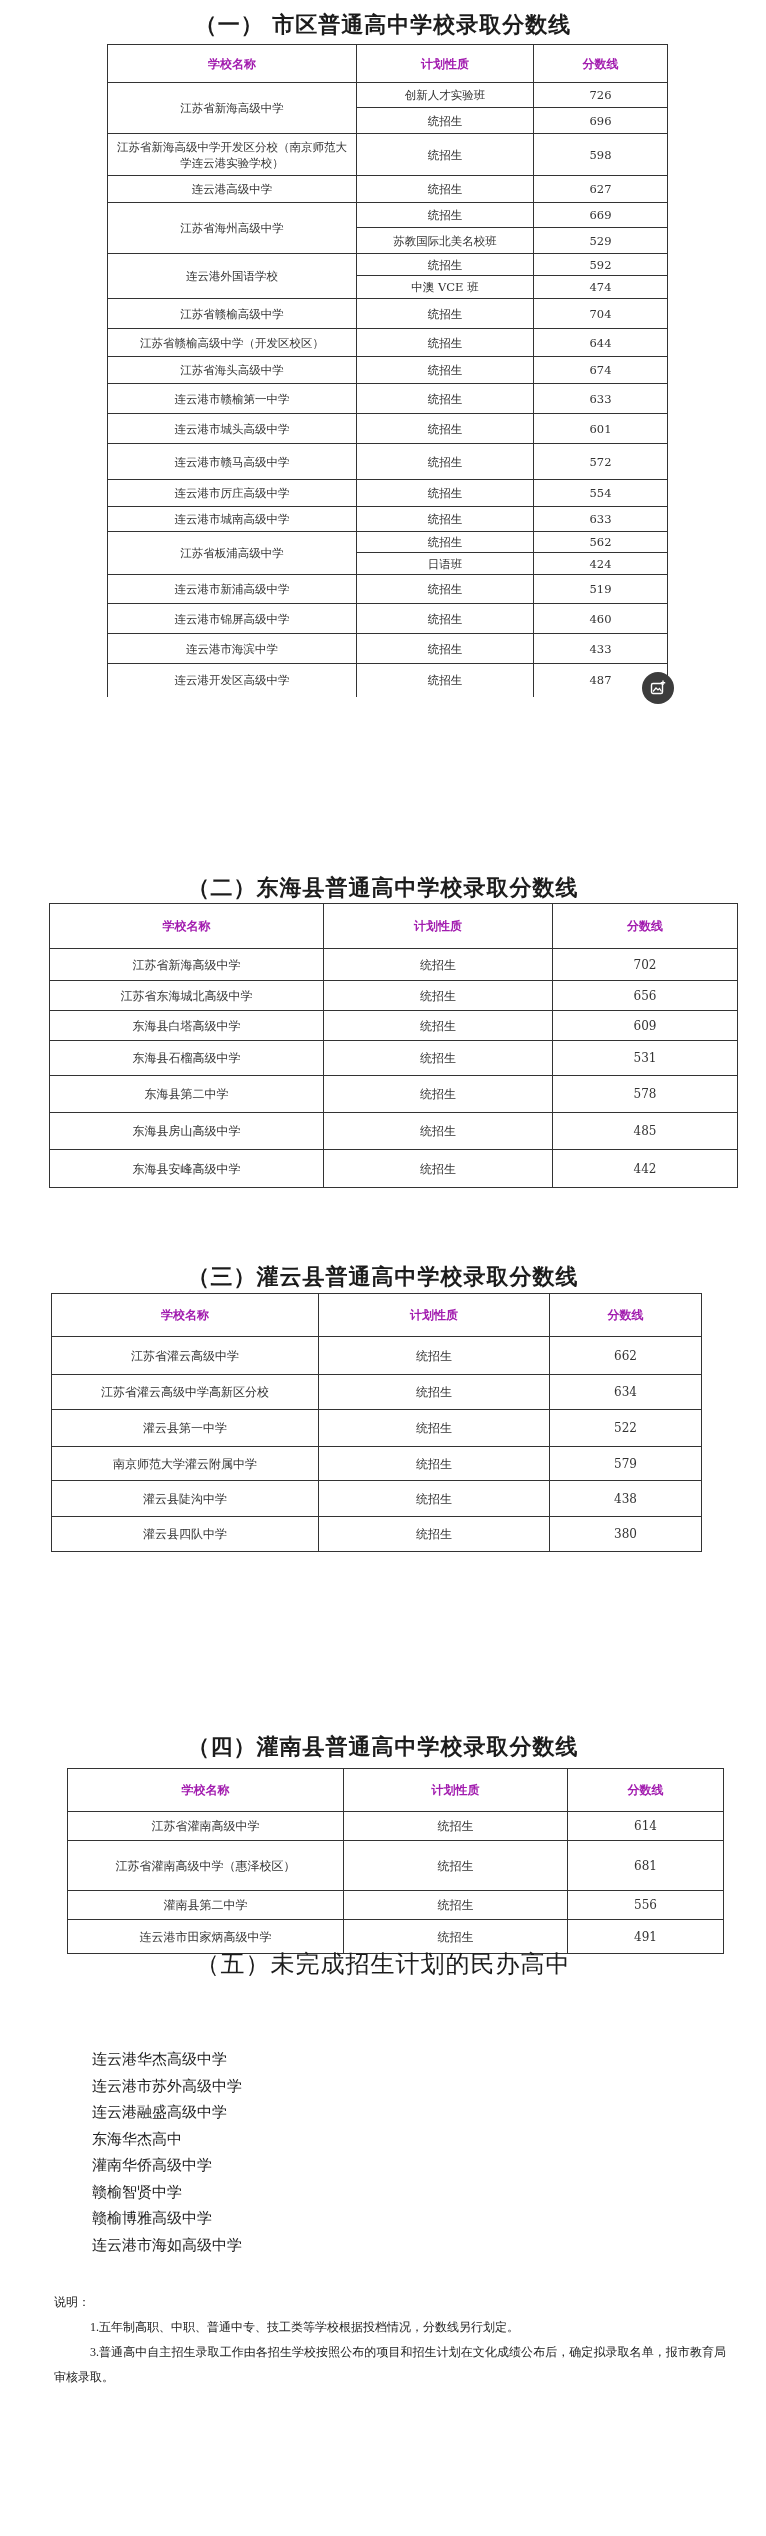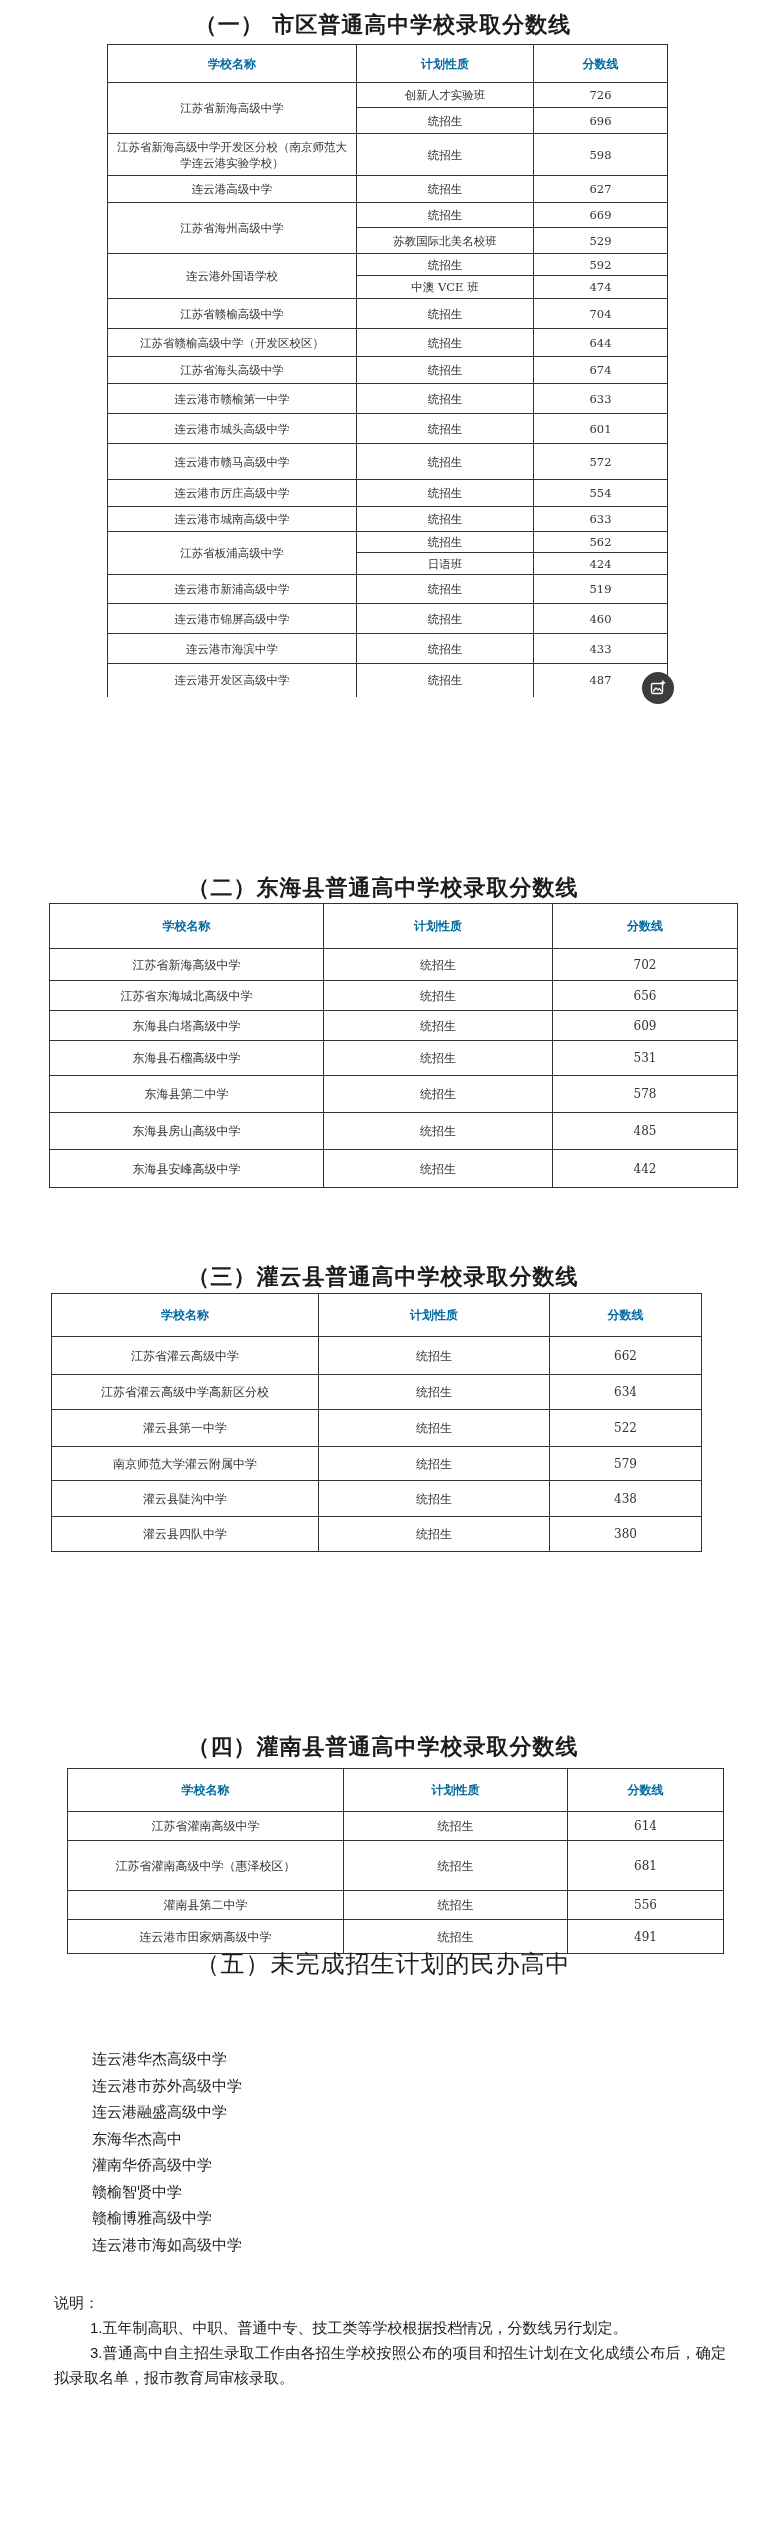--- a/index.html
+++ b/index.html
@@ -13,35 +13,35 @@
     }
     table.score {
       position: absolute; border-collapse: collapse; table-layout: fixed;
       font-family: "DejaVu Serif", "Liberation Serif", serif;
       font-size: 12px; color: #333;
     }
     table.score td, table.score th {
       border: 1.5px solid #333; text-align: center; vertical-align: middle;
       padding: 0 4px; line-height: 16px;
     }
-    table.score th { font-weight: bold; font-size: 12px; color: #0369a1; font-family: "DejaVu Sans", sans-serif; }
+    table.score th { font-weight: bold; font-size: 12px; color: #a21caf; font-family: "DejaVu Sans", sans-serif; }
     .t1 td, .t1 th { font-size: 11.5px; }
     .cut-bottom { border-bottom: none !important; }
     .float-icon {
       position: absolute; left: 642px; top: 672px; width: 32px; height: 32px;
       border-radius: 50%; background: #3c3c3c; display: flex; align-items: center; justify-content: center;
     }
     .list {
       position: absolute; left: 92px; top: 2046px;
       font-family: "DejaVu Serif", "Liberation Serif", serif; font-size: 15px; color: #222;
     }
     .list div { height: 26.5px; line-height: 26.5px; }
     .notes {
       position: absolute; left: 54px; top: 2290px; width: 672px;
-      font-family: Liberation Sans, sans-serif; font-size: 15px; color: #222;
+      font-family: Liberation Serif, serif; font-size: 12px; color: #222;
       line-height: 25px; text-align: justify;
     }
     .notes p { margin: 0; text-indent: 36px; }
     .notes .head { text-indent: 0; }
   </style>
 </head>
 <body>
 
 <div class="sec-title" style="top:10px;">（一） 市区普通高中学校录取分数线</div>
 

